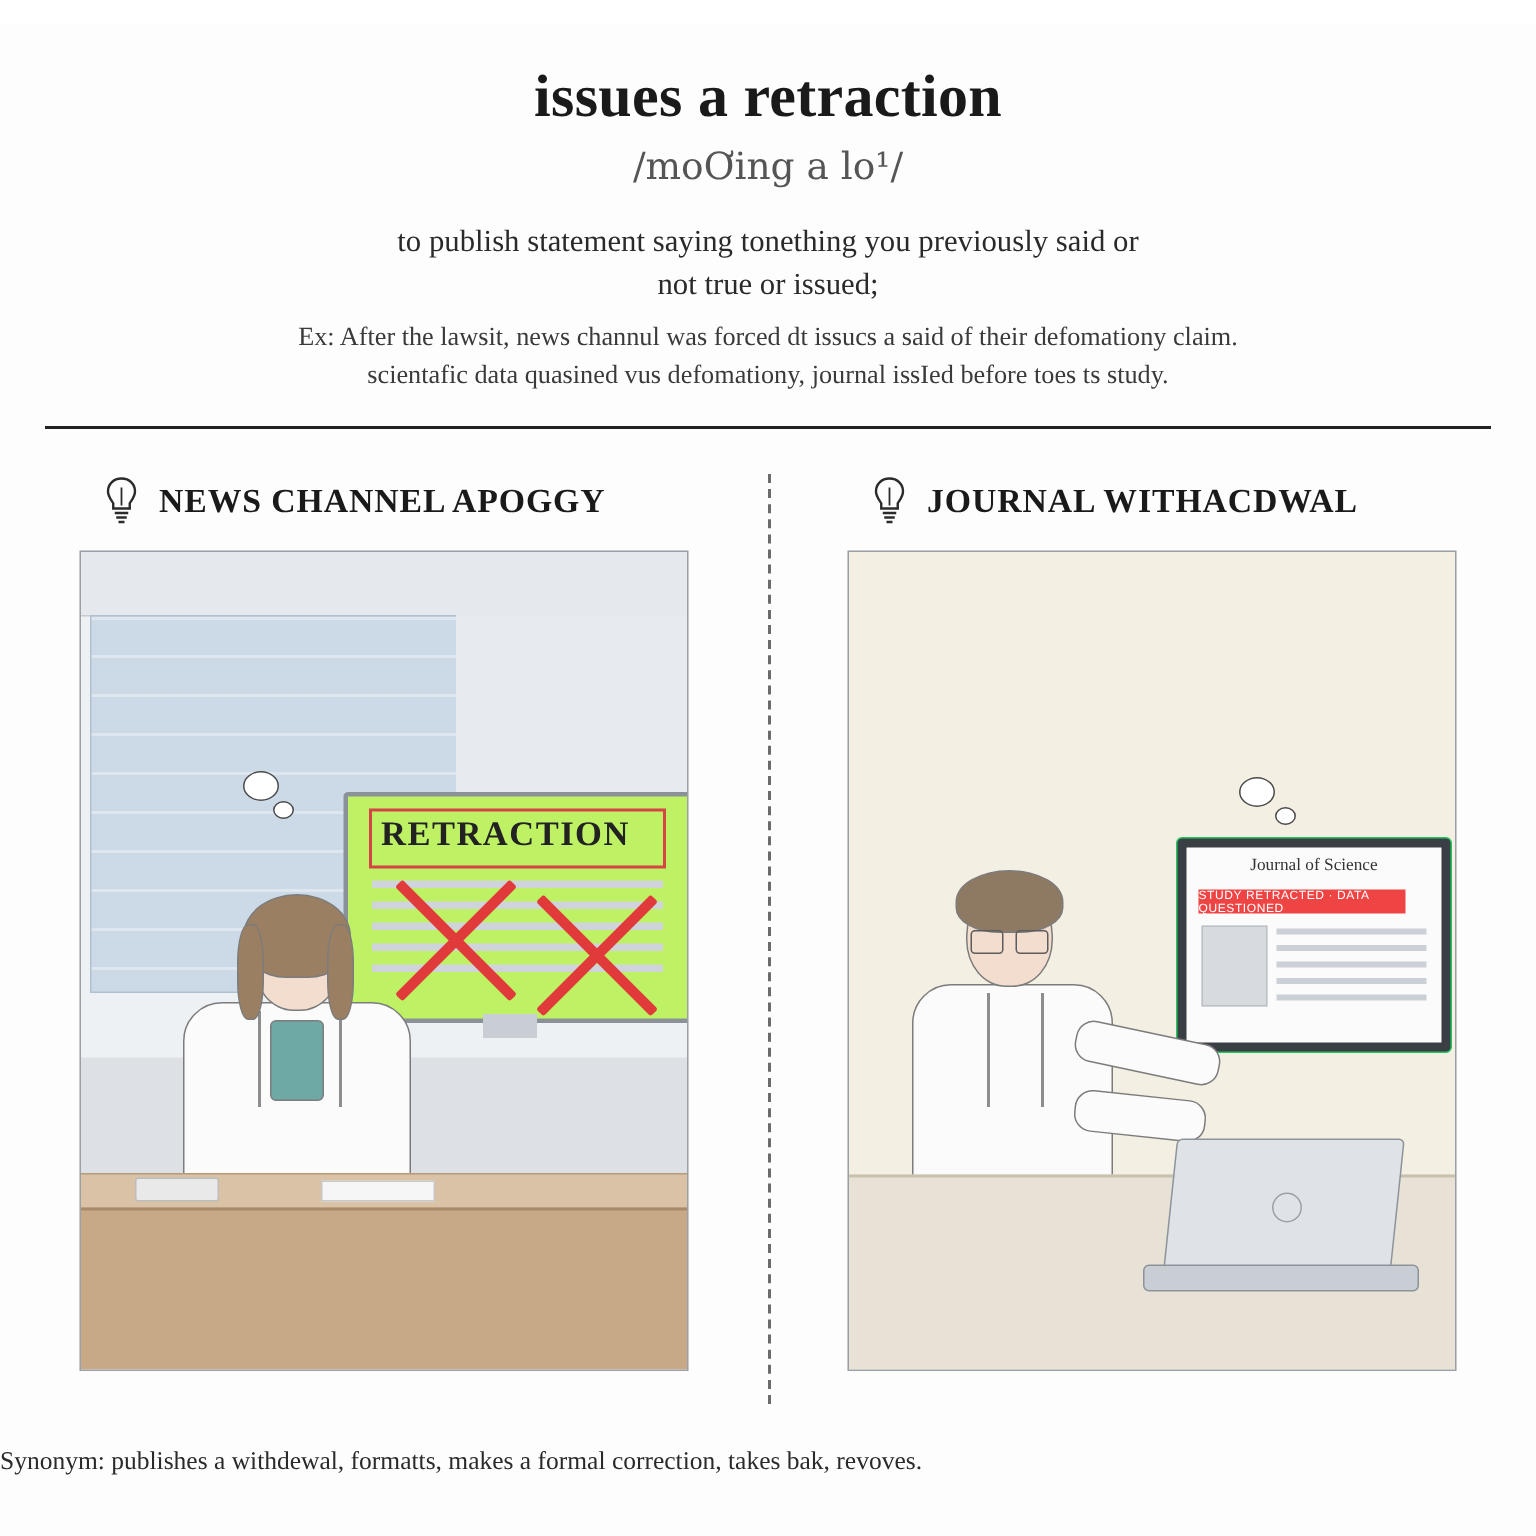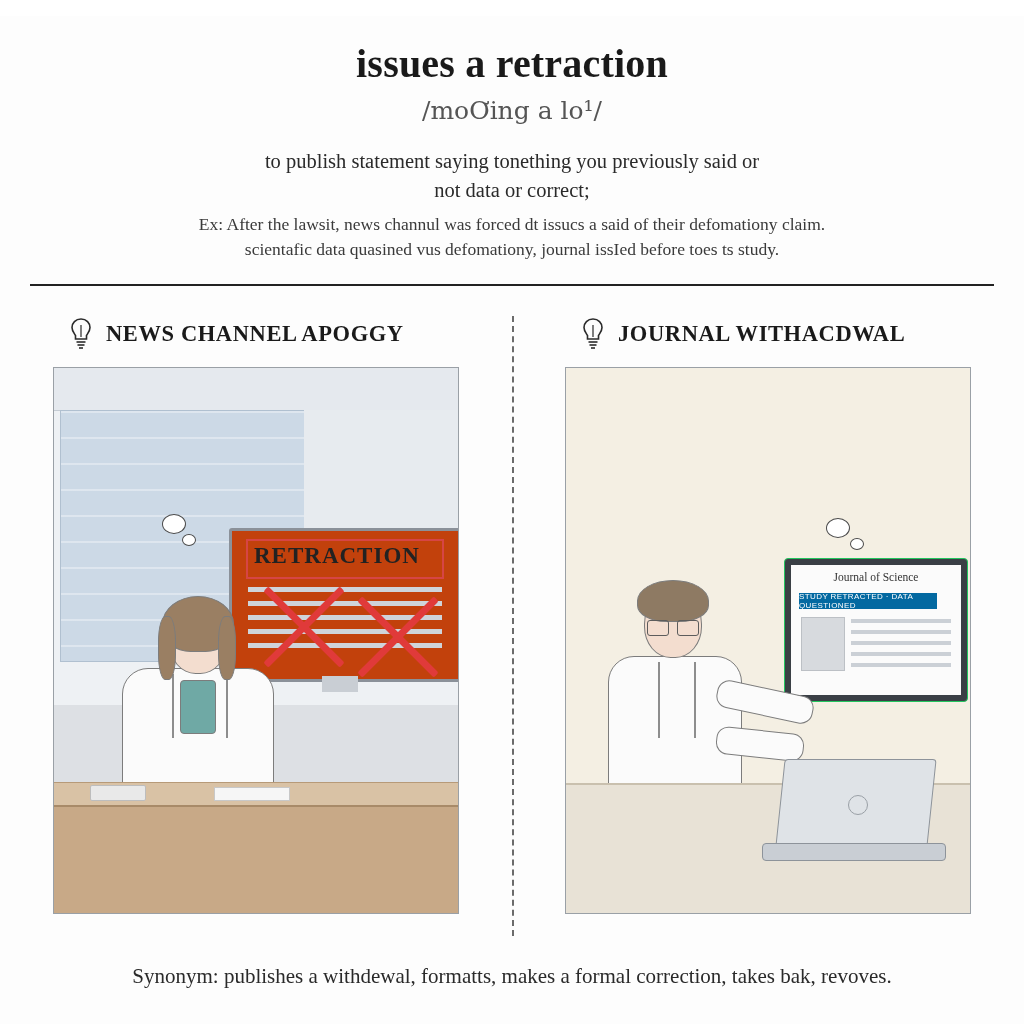--- a/index.html
+++ b/index.html
@@ -133,21 +133,21 @@
     background: repeating-linear-gradient(180deg,
       rgba(255,255,255,0.35) 0px, rgba(255,255,255,0.35) 2px,
       rgba(255,255,255,0) 2px, rgba(255,255,255,0) 26px);
   }
   .l-wallright {
     position: absolute; left: 250px; top: 42px; width: 154px; height: 250px;
     background: #e7ebef;
   }
   .l-screen {
     position: absolute; left: 175px; top: 160px; width: 226px; height: 148px;
-    background: #c2410c; border: 3px solid #8b9199; border-radius: 3px;
+    background: #bef264; border: 3px solid #8b9199; border-radius: 3px;
   }
   .l-screen-title {
     position: absolute; left: 22px; top: 12px;
     font-size: 23px; font-weight: bold; letter-spacing: 1px; color: #222;
   }
   .l-screen-box {
     position: absolute; left: 14px; top: 8px; right: 14px; height: 36px;
     border: 2px solid #d64545;
   }
   .l-screen-lines {
@@ -238,21 +238,21 @@
   .r-mon-inner {
     position: absolute; left: 6px; top: 6px; right: 6px; bottom: 6px;
     background: #fbfbfb;
   }
   .r-mon-title {
     position: absolute; left: 0; right: 0; top: 6px; text-align: center;
     font-size: 11.5px; color: #333; font-family: "Liberation Serif", serif;
   }
   .r-mon-banner {
     position: absolute; left: 8px; right: 24px; top: 28px; height: 16px;
-    background: #0369a1; color: #fff; font-size: 8px; letter-spacing: 0.4px;
+    background: #ef4444; color: #fff; font-size: 8px; letter-spacing: 0.4px;
     display: flex; align-items: center; justify-content: center;
     font-family: "Liberation Sans", sans-serif;
   }
   .r-mon-thumb {
     position: absolute; left: 10px; top: 52px; width: 42px; height: 52px;
     background: #d7dade; border: 1px solid #bcc0c5;
   }
   .r-mon-lines {
     position: absolute; left: 60px; right: 10px; top: 54px;
   }
@@ -310,37 +310,37 @@
   .tail-l2 { left: 128px; top: 166px; width: 12px; height: 10px; }
 
   .bub-r { right: 12px; top: 42px; width: 210px; }
   .tail-r1 { right: 120px; top: 150px; width: 22px; height: 18px; }
   .tail-r2 { right: 106px; top: 170px; width: 12px; height: 10px; }
 
   
   .synonym {
     position: absolute;
     left: 0; right: 0; top: 948px;
-    text-align: center;
-    font-size: 21px;
+    text-align: left;
+    font-size: 17px;
     color: #2a2a2a;
   }
 </style>
 </head>
 <body>
 
 <div class="page">
 
   <div class="header">
     <div class="headword">issues a retraction</div>
     <div class="phonetic">/moƠing a lo¹/</div>
     <div class="definition">
       <span>to publish statement saying tonething you previously said or</span>
       <br>
-      <span>not data or correct;</span>
+      <span>not true or issued;</span>
     </div>
     <div class="example">
       <span>Ex: After the lawsit, news channul was forced dt issucs a said of their defomationy claim.</span>
       <span class="line2">scientafic data quasined vus defomationy, journal issIed before toes ts study.</span>
     </div>
   </div>
 
   <div class="rule"></div>
 
   <div class="divider"></div>

